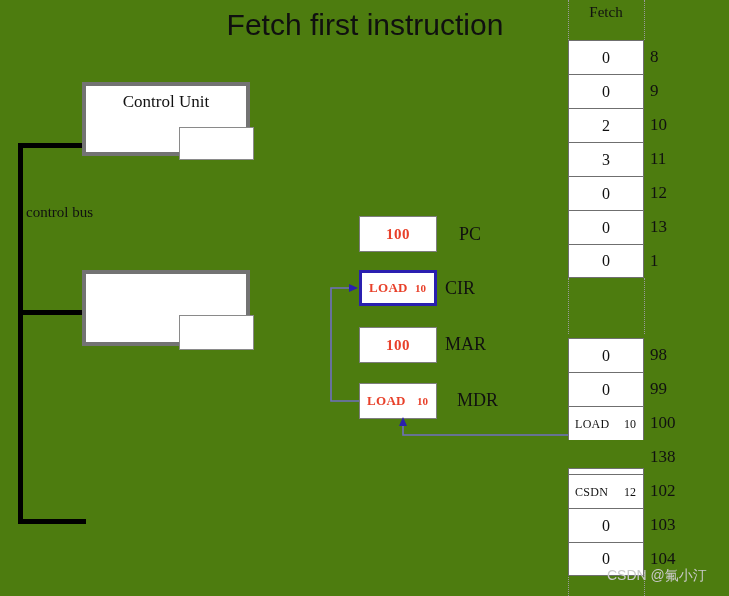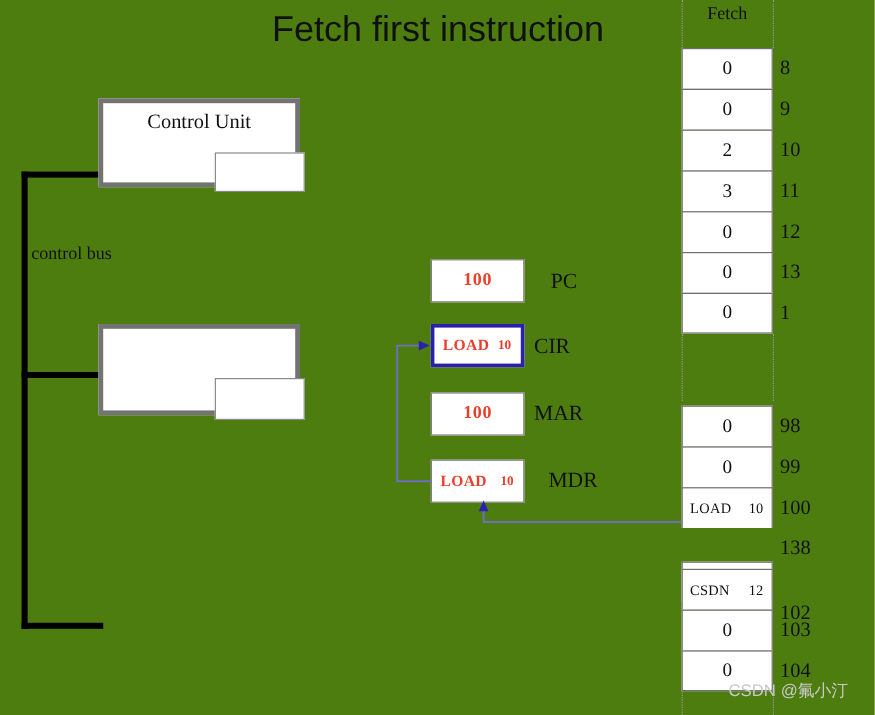--- a/index.html
+++ b/index.html
@@ -304,21 +304,21 @@
       <div class="mem-addr" style="top: 413px;">100</div>
       <div class="mem-cell" style="top: 440px; margin-top: 28px;">
         <div class="mc-op">ADD</div>
         <div class="mc-arg">11</div>
       </div>
       <div class="mem-addr" style="top: 447px;">138</div>
       <div class="mem-cell" style="top: 474px;">
         <div class="mc-op">CSDN</div>
         <div class="mc-arg">12</div>
       </div>
-      <div class="mem-addr" style="top: 501px;">102</div>
+      <div class="mem-addr" style="top: 481px;">102</div>
       <div class="mem-cell" style="top: 508px;">
         <div class="mc-val">0</div>
       </div>
       <div class="mem-addr" style="top: 515px;">103</div>
       <div class="mem-cell last" style="top: 542px;">
         <div class="mc-val">0</div>
       </div>
       <div class="mem-addr" style="top: 549px;">104</div>
     </div>
 

